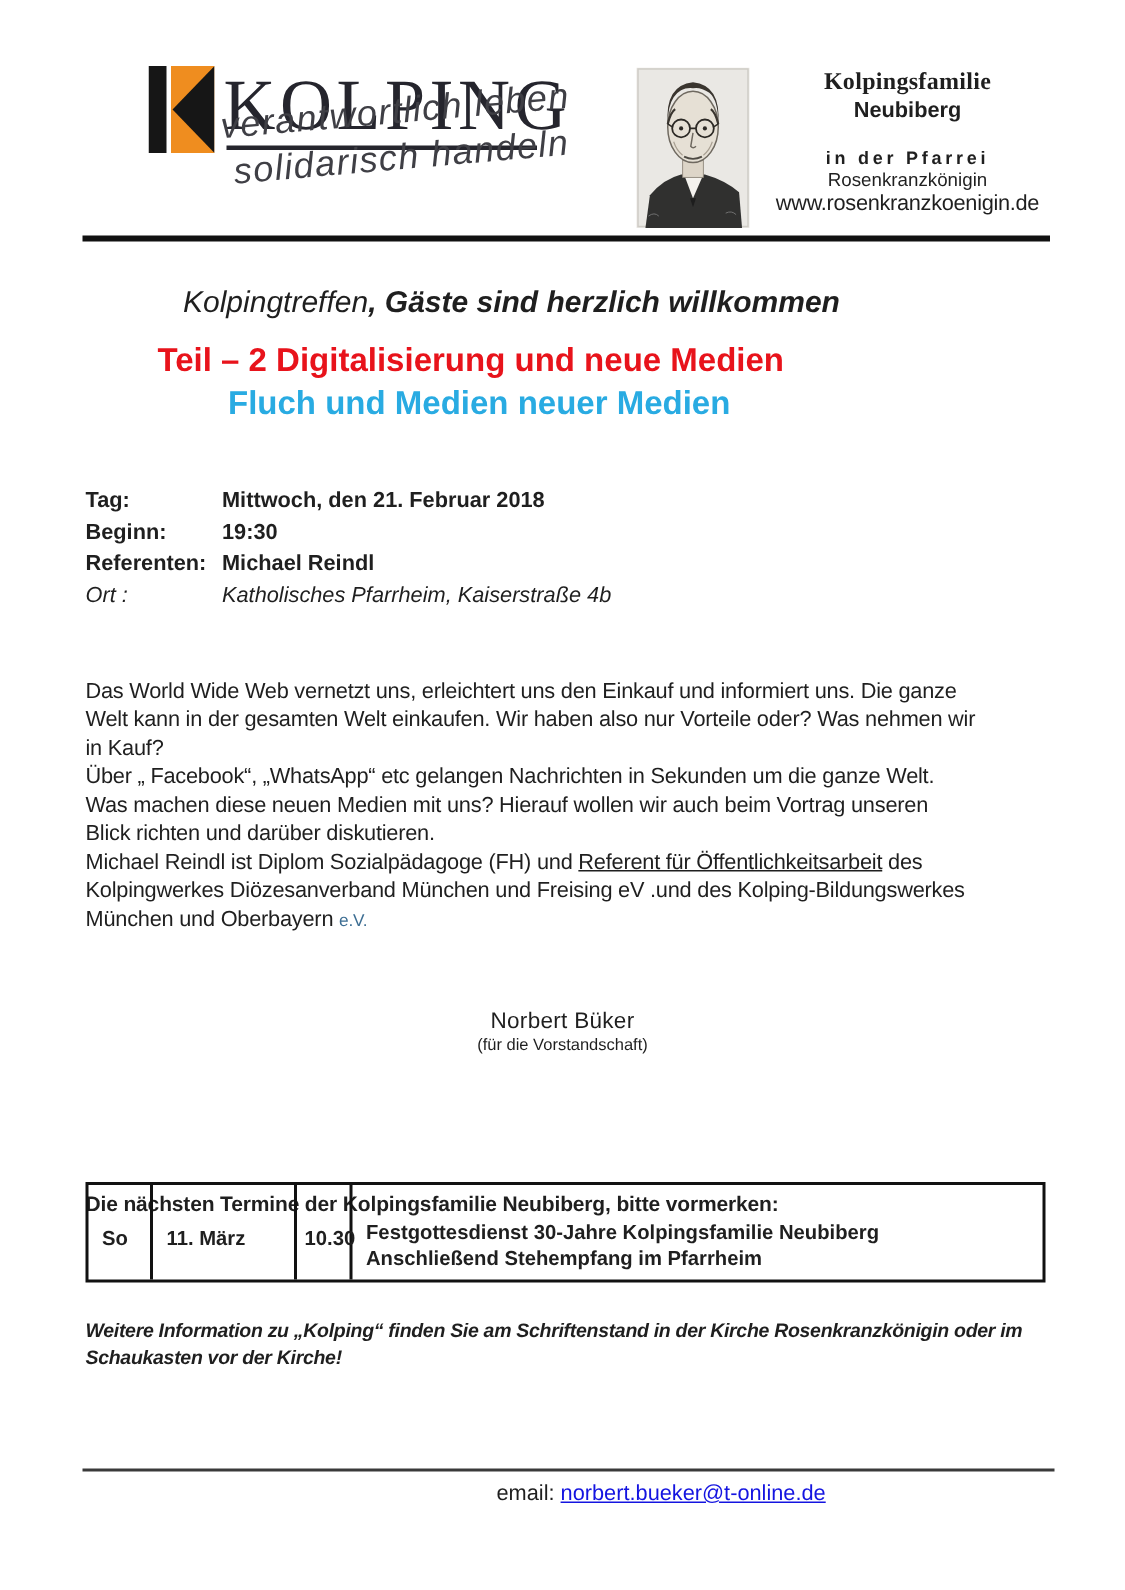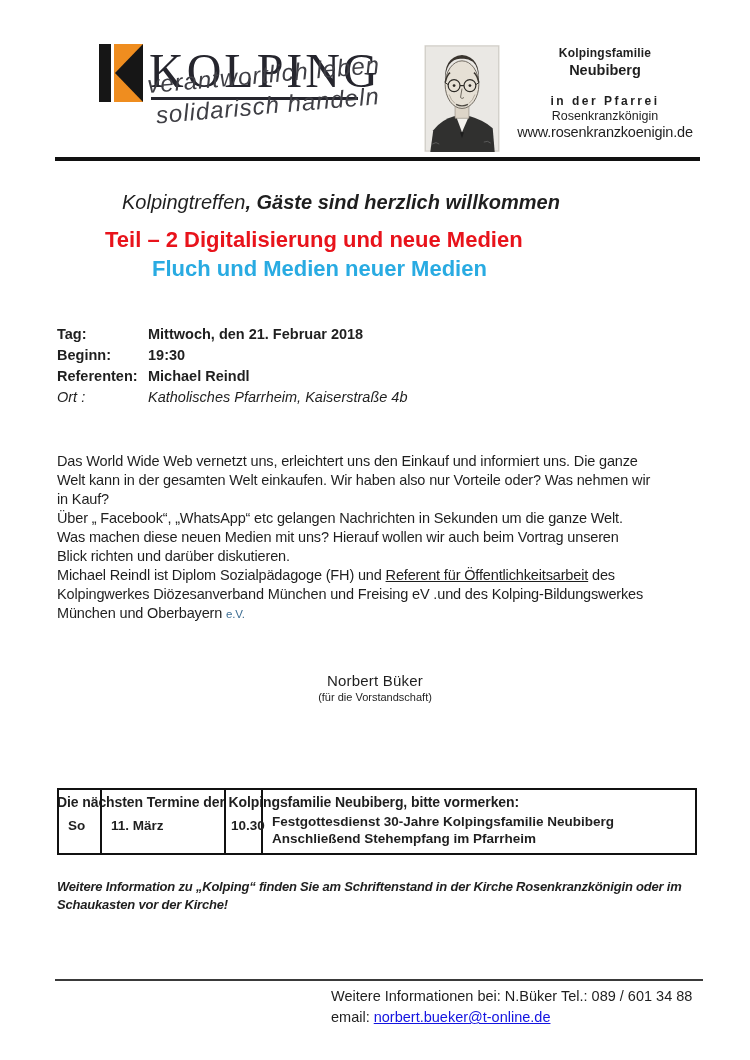--- a/index.html
+++ b/index.html
@@ -20,21 +20,21 @@
   }
   .wordmark-rule { width:207px; height:3px; background:#25252d; margin-top:2px; margin-left:2px; }
   .handwriting {
     position:absolute; left:148px; top:56px; width:300px;
     font-style:italic; color:#3f3f45; transform:rotate(-5deg);
     font-size:24px; letter-spacing:1px; line-height:31px; white-space:nowrap;
   }
   .handwriting .hw2 { margin-left:6px; }
   .portrait { position:absolute; left:424px; top:45px; width:76px; height:107px; }
   .org-block { position:absolute; left:505px; top:46px; width:200px; text-align:center; }
-  .org-name { font-size:12px; font-weight:bold; letter-spacing:.2px; }
+  .org-name { font-size:16px; font-weight:bold; letter-spacing:.2px;font-family:Liberation Serif, serif; }
   .org-place { font-size:14.5px; font-weight:bold; margin-top:2px; }
   .org-parish { font-size:12px; font-weight:bold; letter-spacing:2.5px; margin-top:16px; }
   .org-parish-name { font-size:12.5px; margin-top:1px; }
   .org-website { font-size:14.5px; margin-top:1px; letter-spacing:-0.2px; }
   .header-rule { position:absolute; left:55px; top:157px; width:645px; height:4px; background:#111; }
   
   .welcome { position:absolute; left:122px; top:179px; font-size:20px; font-style:italic; white-space:nowrap;margin-top:12px; }
   .welcome .w-rest { font-weight:bold; }
   .title1 { position:absolute; left:105px; top:227px; font-size:22px; font-weight:bold; color:#e8131b; white-space:nowrap; }
   .title2 { position:absolute; left:152px; top:256px; font-size:22px; font-weight:bold; color:#29abe2; white-space:nowrap; }
@@ -59,21 +59,21 @@
   .sig-role { font-size:11px; margin-top:2px; }
   
   .termine-heading { position:absolute; left:57px; top:794px; font-size:14px; font-weight:bold; letter-spacing:-0.1px; }
   .termine-table {
     position:absolute; left:57px; top:788px; width:640px; height:67px;
     display:flex; border:2px solid #111; font-size:13.5px; font-weight:bold;
   }
   .termine-table .cell { border-right:2px solid #111; padding:0 0 6px 9px; display:flex; align-items:flex-end; }
   .termine-table .cell:last-child { border-right:none; }
   .cell.c-day { width:43px; padding-bottom:20px; }
-  .cell.c-date { width:124px; padding-bottom:20px; }
+  .cell.c-date { width:96px; padding-bottom:20px; }
   .cell.c-time { width:37px; padding-left:5px; padding-bottom:20px; }
   .cell.c-event { flex:1; white-space:pre-line; line-height:17px; }
   .info-note {
     position:absolute; left:57px; top:878px; width:650px;
     font-size:13px; font-weight:bold; font-style:italic; letter-spacing:-0.2px;
     line-height:18px; white-space:pre-line;
   }
   
   .footer-rule { position:absolute; left:55px; top:979px; width:648px; height:2px; background:#3a3a3a; }
   .footer-text { position:absolute; left:331px; top:986px; font-size:14.5px; line-height:21px; }
@@ -191,17 +191,16 @@
     <div class="cell c-time">10.30</div>
     <div class="cell c-event">Festgottesdienst 30-Jahre Kolpingsfamilie Neubiberg
 Anschließend Stehempfang im Pfarrheim</div>
   </div>
 
   <div class="info-note">Weitere Information zu „Kolping“ finden Sie  am Schriftenstand in der Kirche Rosenkranzkönigin oder im
 Schaukasten vor der Kirche!</div>
 
   <div class="footer-rule"></div>
   <div class="footer-text">
-    <div>Weitere Informationen bei: N.Büker Tel.: 089 / 601 34 88</div>
     <div><span>email: </span><span class="email-link">norbert.bueker@t-online.de</span></div>
   </div>
 
 </div>
 
 </body></html>

